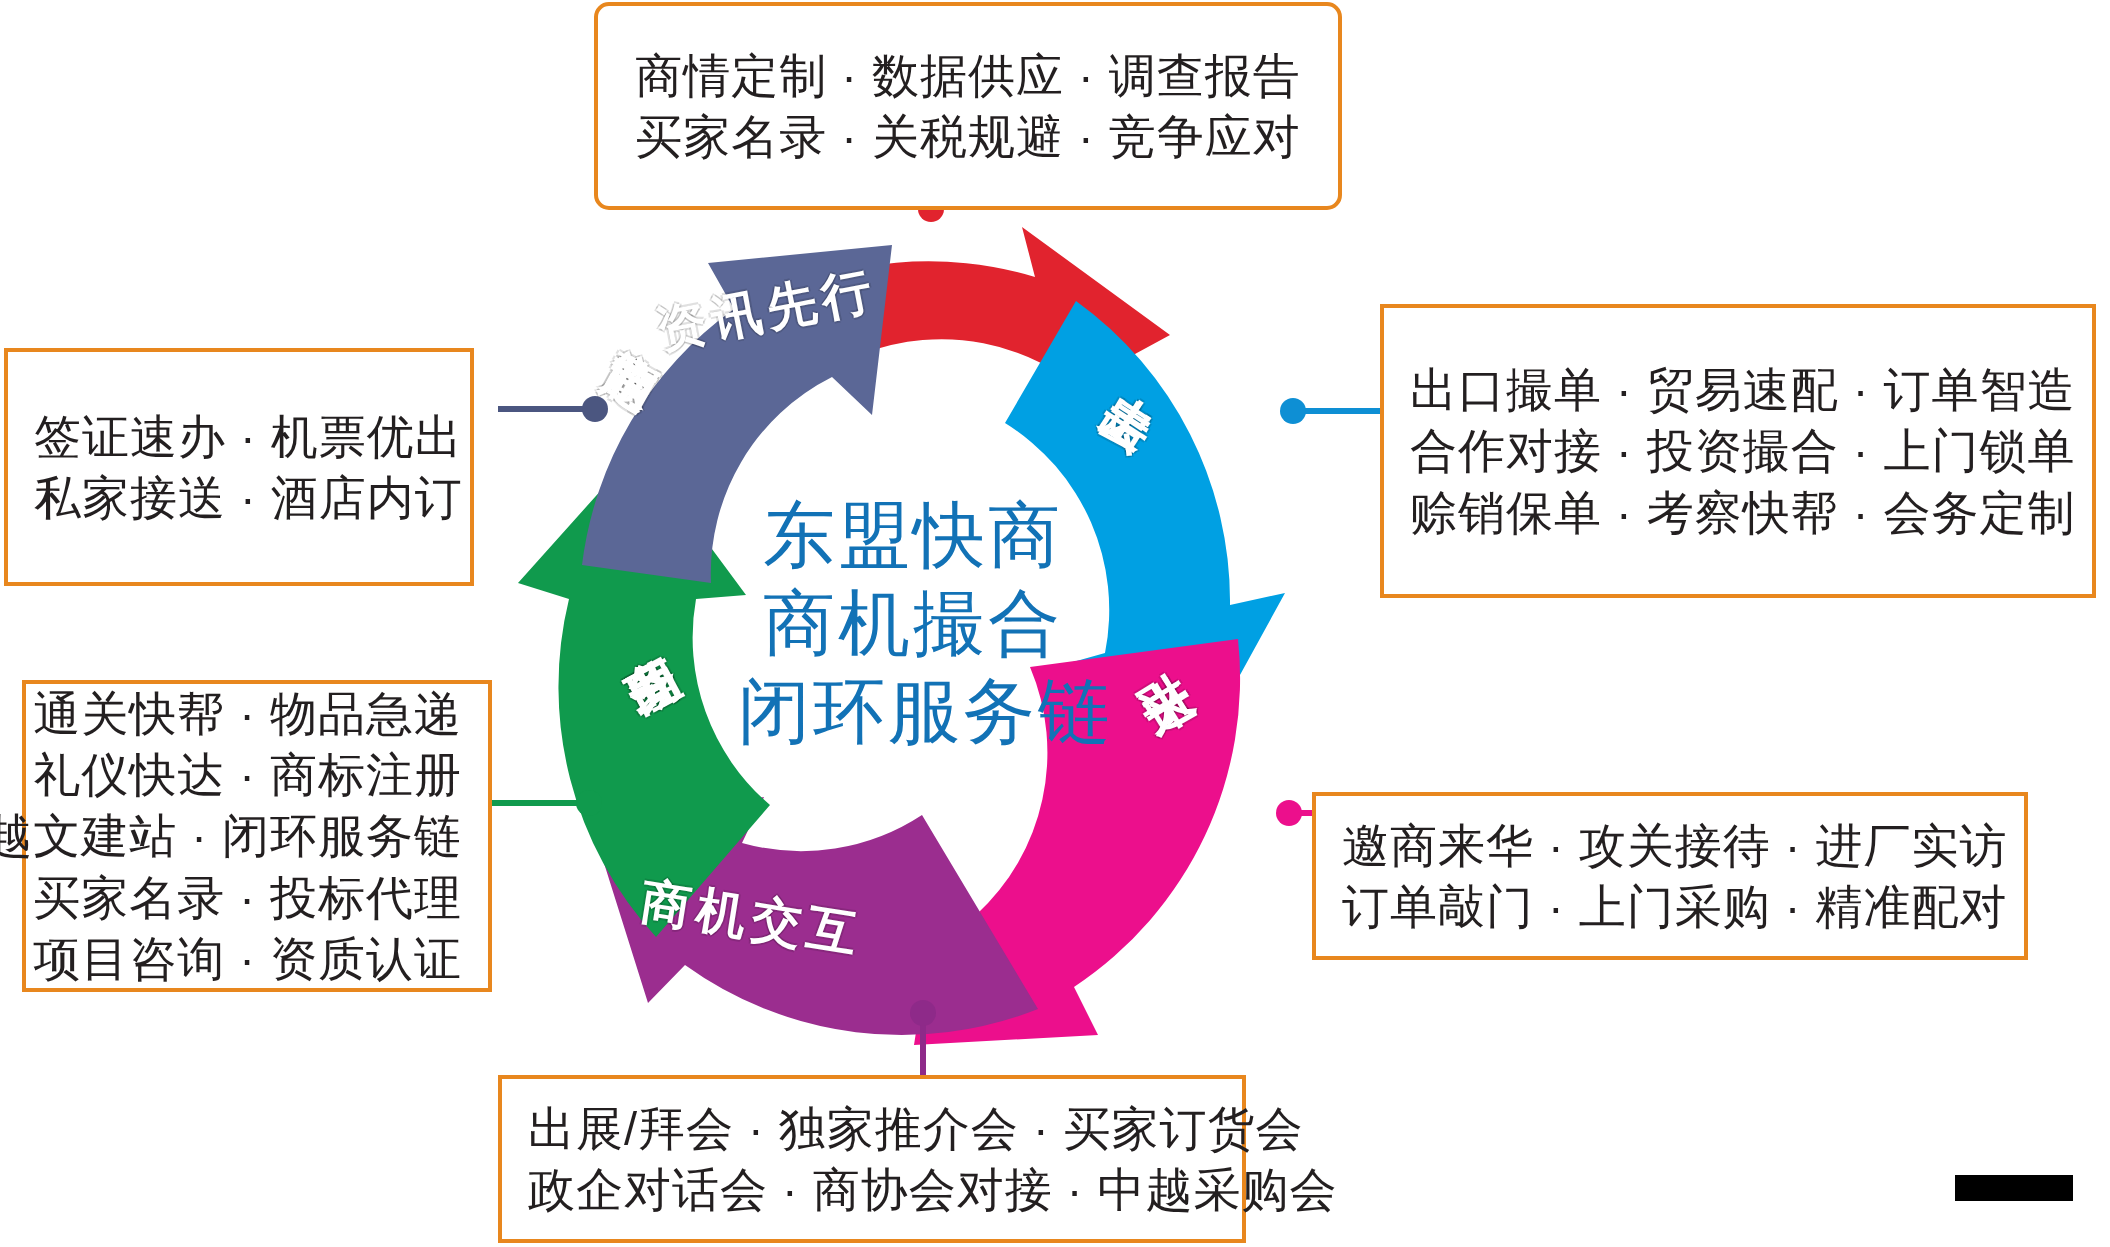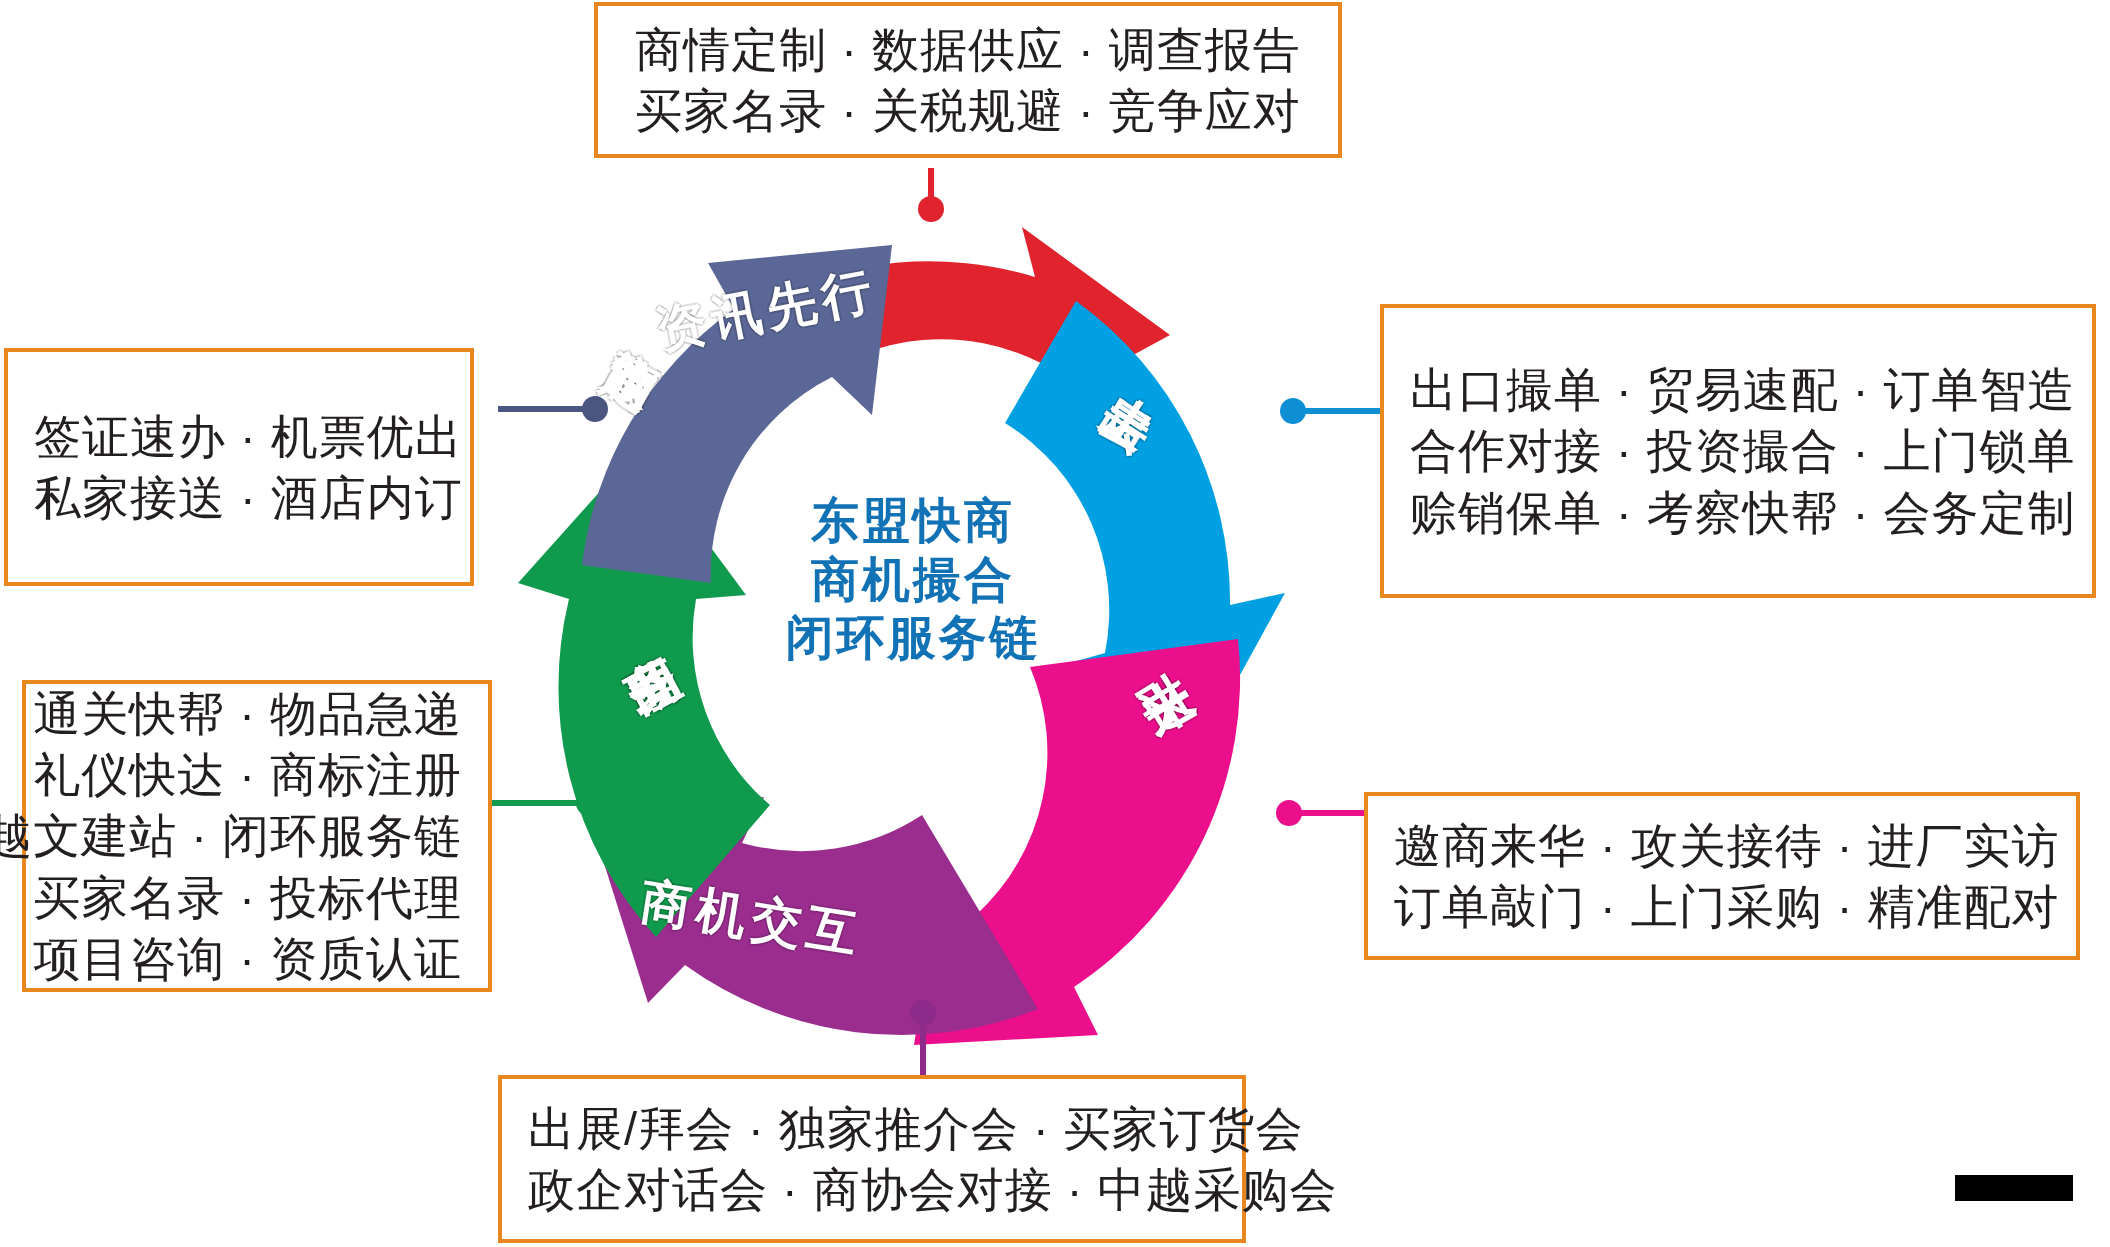--- a/index.html
+++ b/index.html
@@ -28,23 +28,23 @@
   .callout .line{
     color:#231f20;
     font-size:47px;
     line-height:1.30;
     white-space:nowrap;
     letter-spacing:1px;
     font-weight:400;
   }
   .callout.center-text .line{ text-align:center; }
 
-  #box-top      { left:594px;  top:2px;    width:748px;  height:156px; }
+  #box-top      { left:594px;  top:2px;    width:748px;  height:208px;border-radius:15px; }
   #box-right-top{ left:1380px; top:304px;  width:716px;  height:294px; }
-  #box-right-bot{ left:1364px; top:792px;  width:716px;  height:168px; }
+  #box-right-bot{ left:1312px; top:792px;  width:716px;  height:168px; }
   #box-left-top { left:4px;    top:348px;  width:470px;  height:238px; }
   #box-left-bot { left=0; left:22px;   top:680px;  width:470px;  height:312px;align-items:flex-end; }
   #box-bottom   { left:498px;  top:1075px; width:748px;  height:168px; }
 
   
   .conn{ position:absolute; }
   .conn .bar{ position:absolute; }
   .conn .dot{ position:absolute; width:26px; height:26px; border-radius:50%; }
 
   
@@ -59,22 +59,22 @@
   #center-title{
     position:absolute;
     left:738px; top:492px;
     width:350px;
     text-align:center;
     z-index:5;
     pointer-events:none;
   }
   #center-title .ct-line{
     color:#1272b6;
-    font-size:48px;
-    font-weight:bold;
+    font-size:72px;
+    font-weight:normal;
     line-height:1.22;
     letter-spacing:3px;
     white-space:nowrap;
   }
 
   
   .arc-label{
     position:absolute;
     color:#ffffff;
     font-weight:bold;

